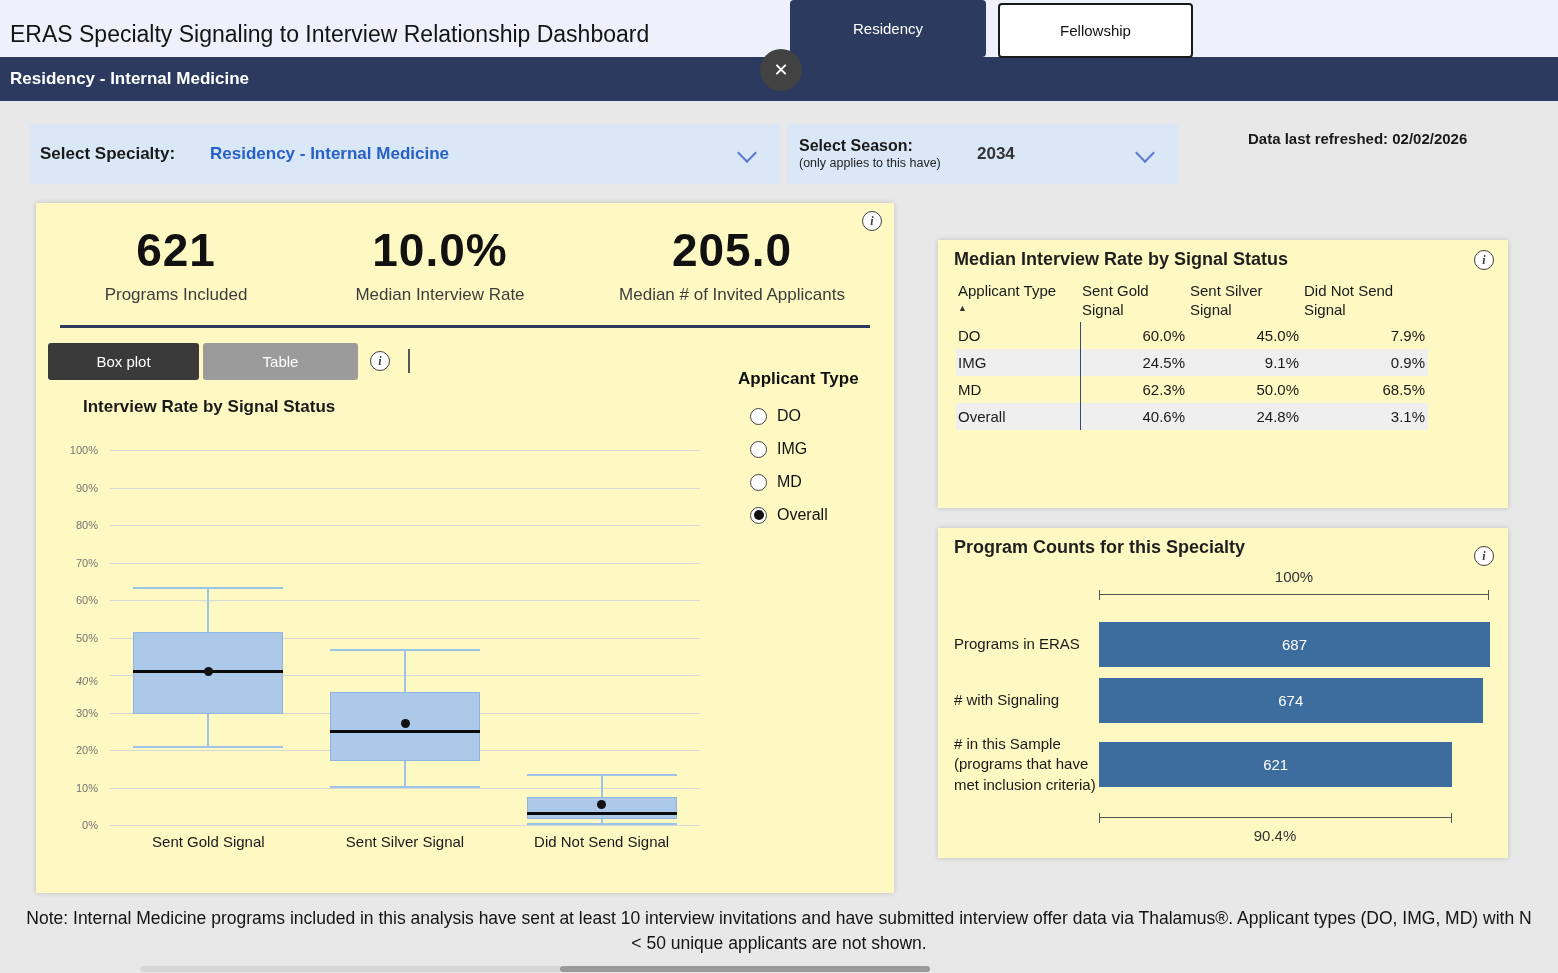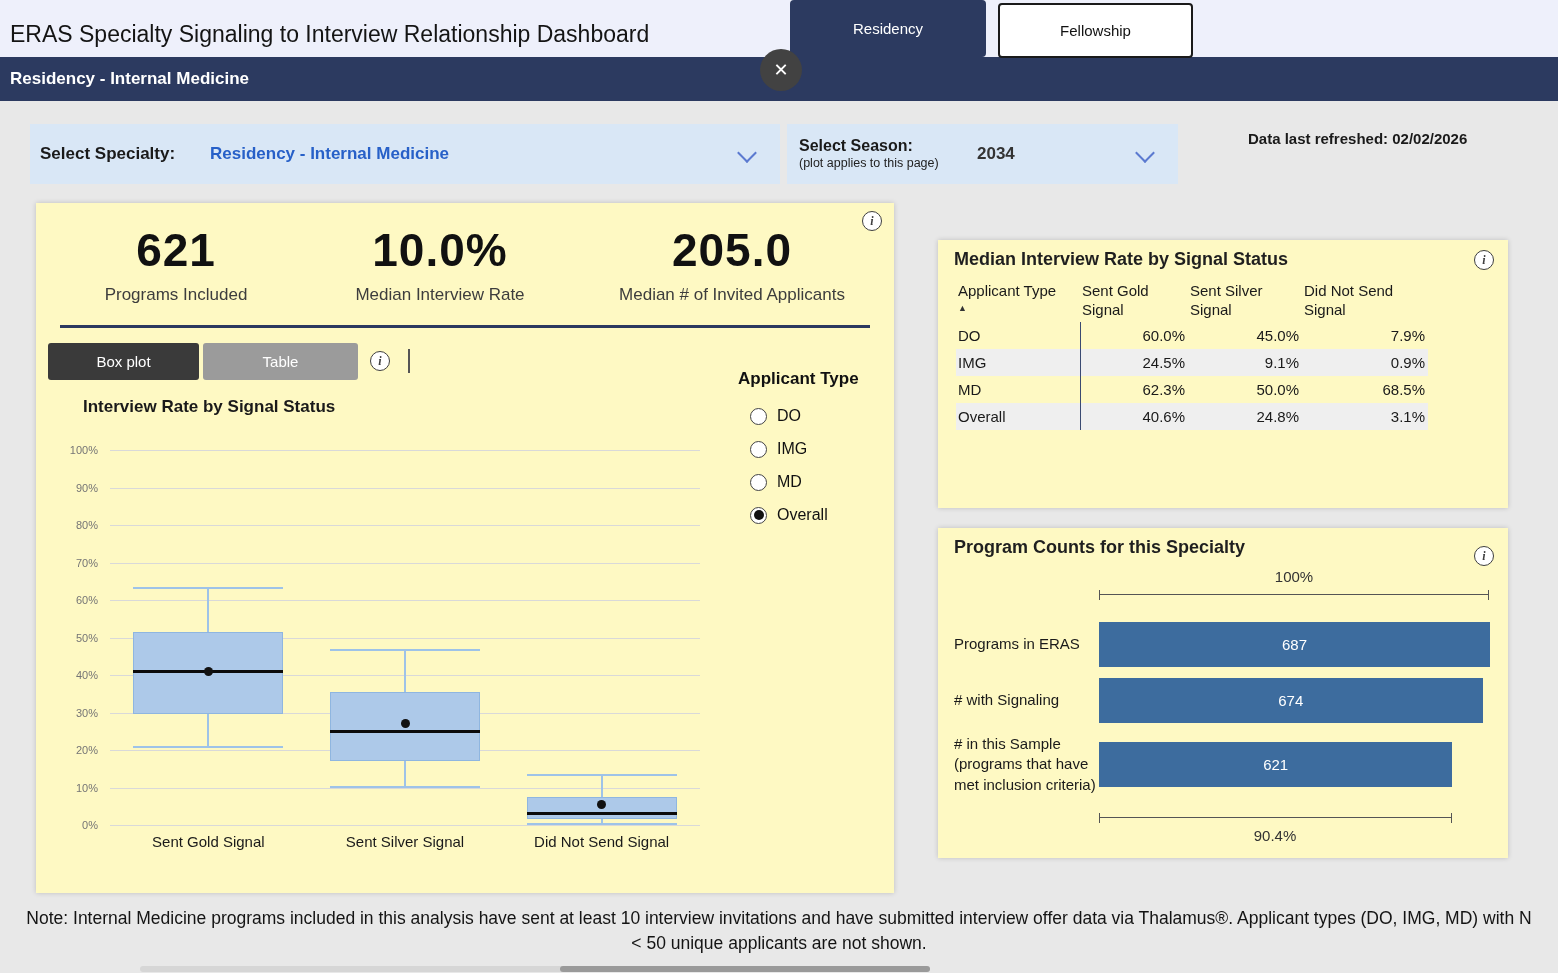--- a/index.html
+++ b/index.html
@@ -135,21 +135,21 @@
   </button>
 
   <div class="filter-box filter-specialty" data-interactable="true">
     <span class="filter-label" data-interactable="false">Select Specialty:</span>
     <span class="filter-value-blue" data-interactable="false">Residency - Internal Medicine</span>
     <span class="chevron" data-interactable="true"></span>
   </div>
   <div class="filter-box filter-season" data-interactable="true">
     <span class="season-labels" data-interactable="false">
       <span class="season-label" data-interactable="false">Select Season:</span>
-      <span class="season-sublabel" data-interactable="false">(plot applies to this page)</span>
+      <span class="season-sublabel" data-interactable="false">(only applies to this have)</span>
     </span>
     <span class="filter-value-dark" data-interactable="false">2034</span>
     <span class="chevron" data-interactable="true"></span>
   </div>
   <div class="refreshed" data-interactable="false">Data last refreshed: 02/02/2026</div>
 
   <div class="card main-card" data-interactable="false">
     <span class="info-icon" style="right:12px;top:8px;" data-interactable="true"></span>
 
     <div data-interactable="false">
@@ -172,21 +172,21 @@
     <button class="toggle-btn btn-table" data-interactable="true">Table</button>
     <span class="info-icon toggle-info" data-interactable="true"></span>
     <span class="toggle-sep" data-interactable="false"></span>
 
     <div class="bp-title" data-interactable="false">Interview Rate by Signal Status</div>
     <div class="bp-yaxis" data-interactable="false">
         <div class="ytick" data-interactable="false" style="top: 375px;">0%</div>
         <div class="ytick" data-interactable="false" style="top: 337.5px;">10%</div>
         <div class="ytick" data-interactable="false" style="top: 300px;">20%</div>
         <div class="ytick" data-interactable="false" style="top: 262.5px;">30%</div>
-        <div class="ytick" data-interactable="false" style="top: 225px;">40%</div>
+        <div class="ytick" data-interactable="false" style="top: 231px; font-style: italic;">40%</div>
         <div class="ytick" data-interactable="false" style="top: 187.5px;">50%</div>
         <div class="ytick" data-interactable="false" style="top: 150px;">60%</div>
         <div class="ytick" data-interactable="false" style="top: 112.5px;">70%</div>
         <div class="ytick" data-interactable="false" style="top: 75px;">80%</div>
         <div class="ytick" data-interactable="false" style="top: 37.5px;">90%</div>
         <div class="ytick" data-interactable="false" style="top: 0px;">100%</div>
       </div>
     <div class="bp-plot" data-interactable="false">
         <div class="gridline" data-interactable="false" style="top: 375px;"></div>
         <div class="gridline" data-interactable="false" style="top: 337.5px;"></div>

